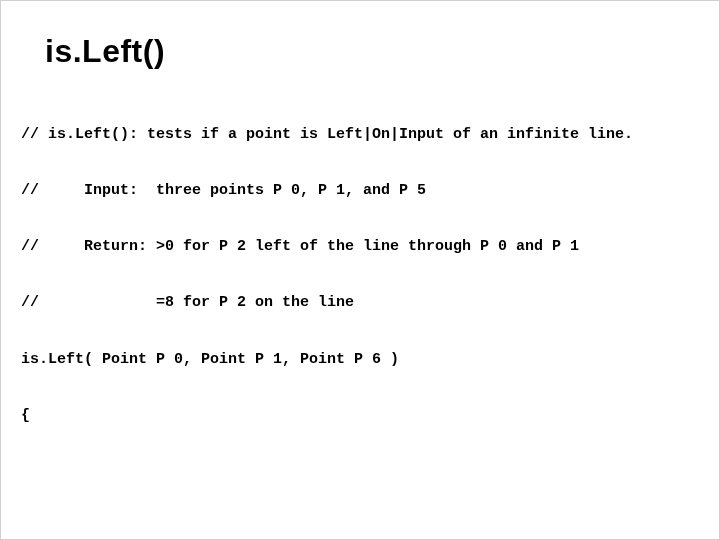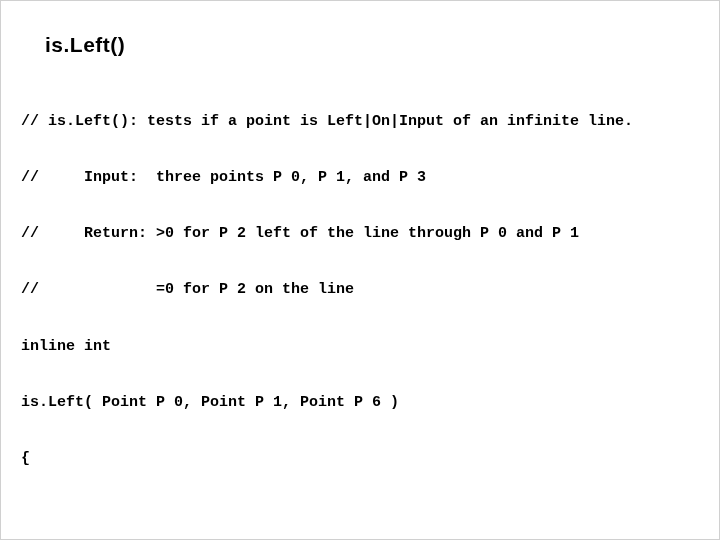--- a/index.html
+++ b/index.html
@@ -14,21 +14,21 @@
   .slide {
     box-sizing: border-box;
     width: 720px;
     height: 540px;
     padding: 0;
     position: relative;
     background: #fff;
     border: 1px solid #d0d0d0;
   }
   .title {
-    font-size: 21px;
+    font-size: 32px;
     font-weight: 700;
     color: #000;
     padding: 32px 0 12px 44px;
     letter-spacing: 0.5px;
   }
   .code {
     font-family: "Courier New", Courier, monospace;
     font-size: 15px;
     font-weight: 700;
     color: #000;
@@ -37,23 +37,22 @@
     padding: 6px 0 0 20px;
   }
 </style>
 </head>
 <body>
 
 <div class="slide">
   <div class="title">is.Left()</div>
   <div class="code">
     <div>// is.Left(): tests if a point is Left|On|Input of an infinite line.</div>
-    <div>//     Input:  three points P 0, P 1, and P 3</div>
+    <div>//     Input:  three points P 0, P 1, and P 5</div>
     <div>//     Return: &gt;0 for P 2 left of the line through P 0 and P 1</div>
-    <div>//             =0 for P 2 on the line</div>
-    <div>inline int</div>
+    <div>//             =8 for P 2 on the line</div>
     <div>is.Left( Point P 0, Point P 1, Point P 6 )</div>
     <div>{</div>
     
     
     
   </div>
 </div>
 
 </body></html>

